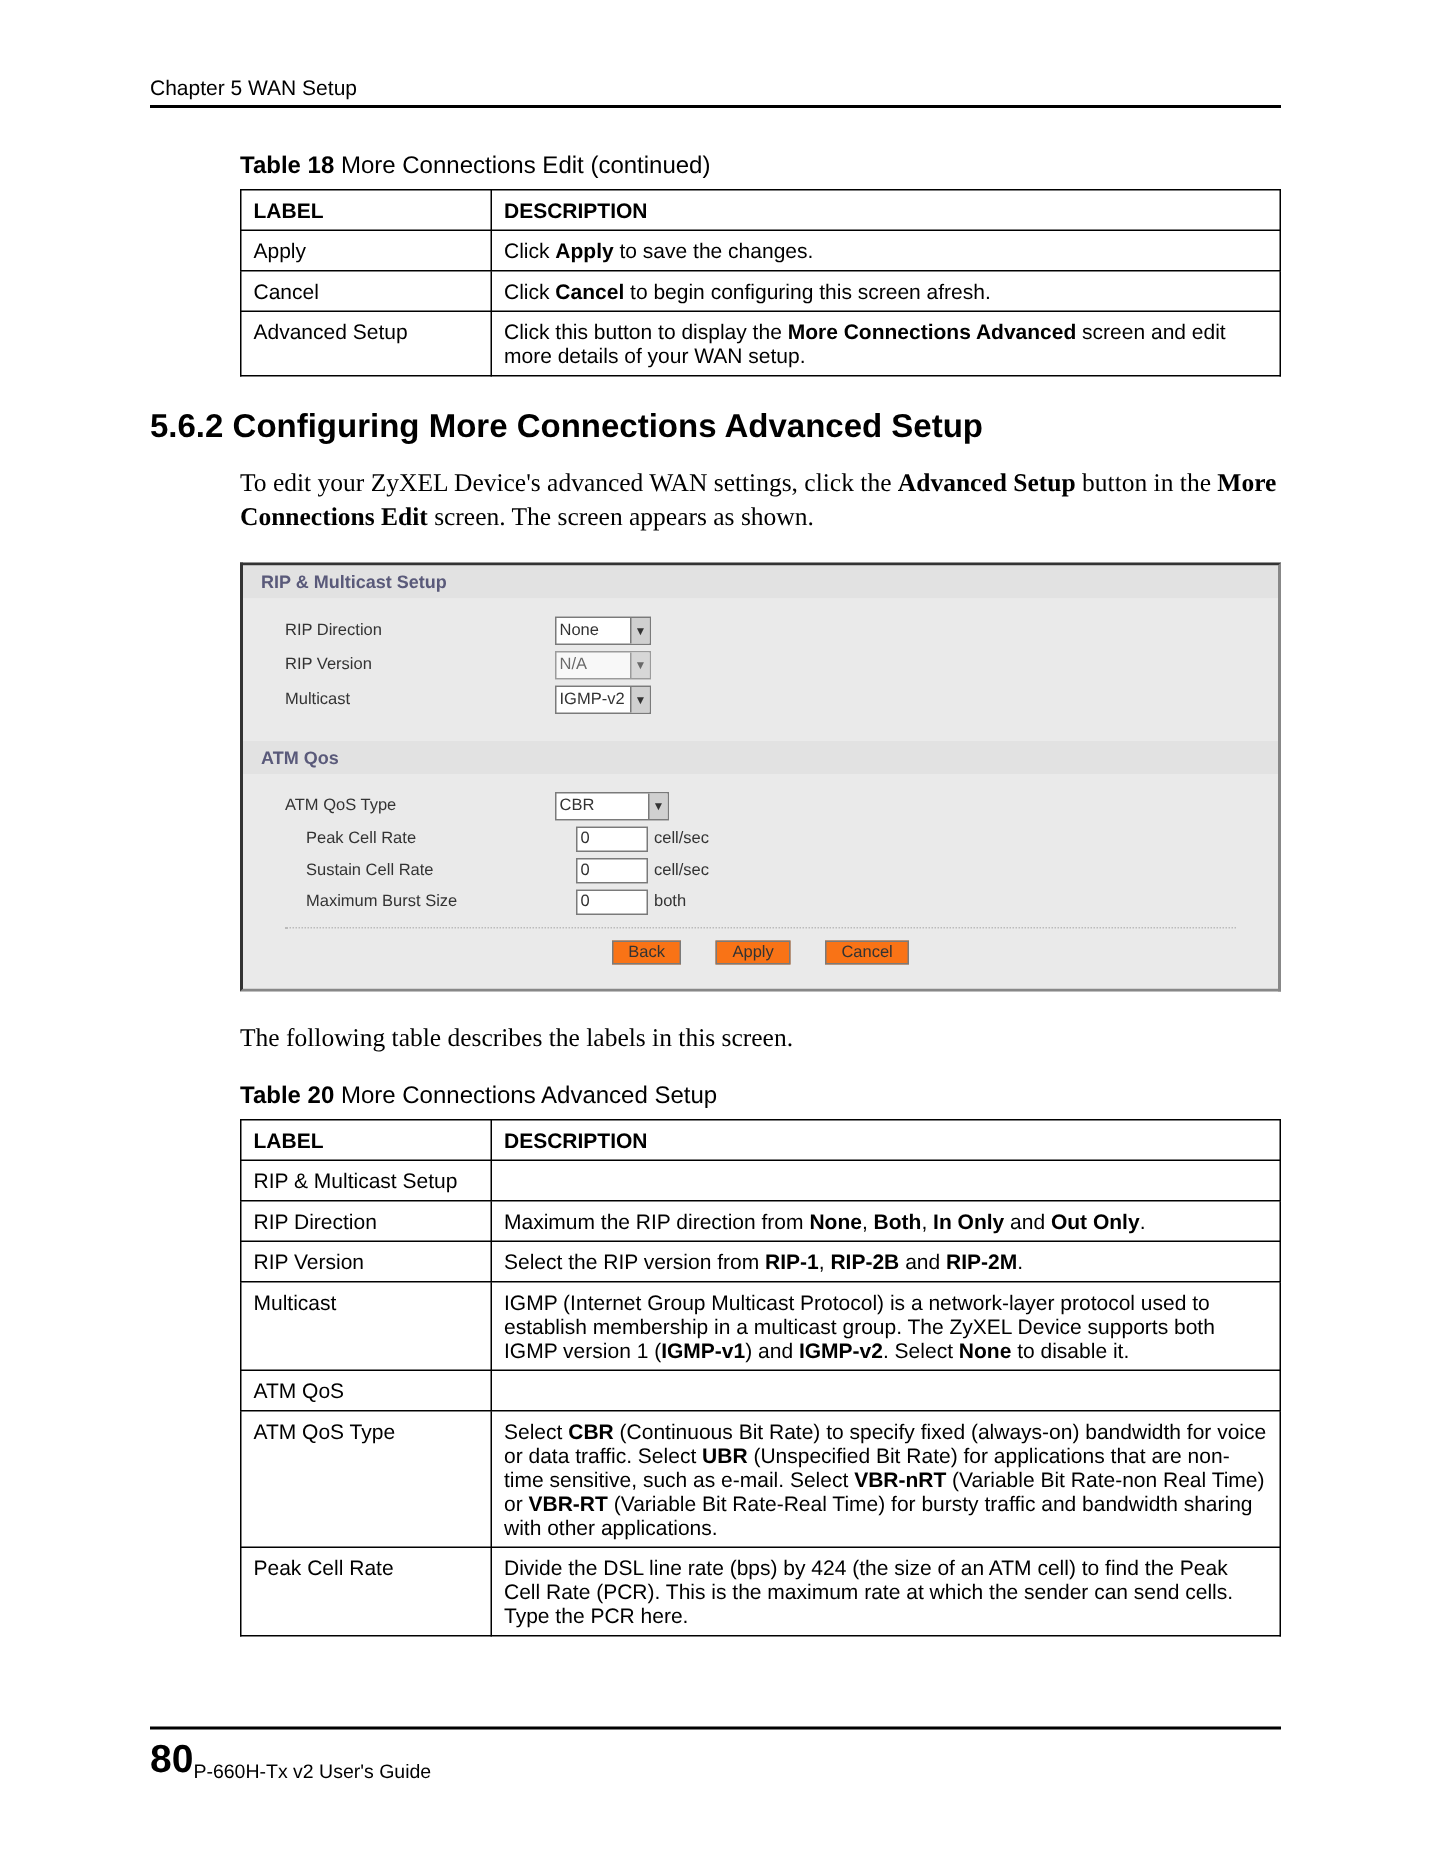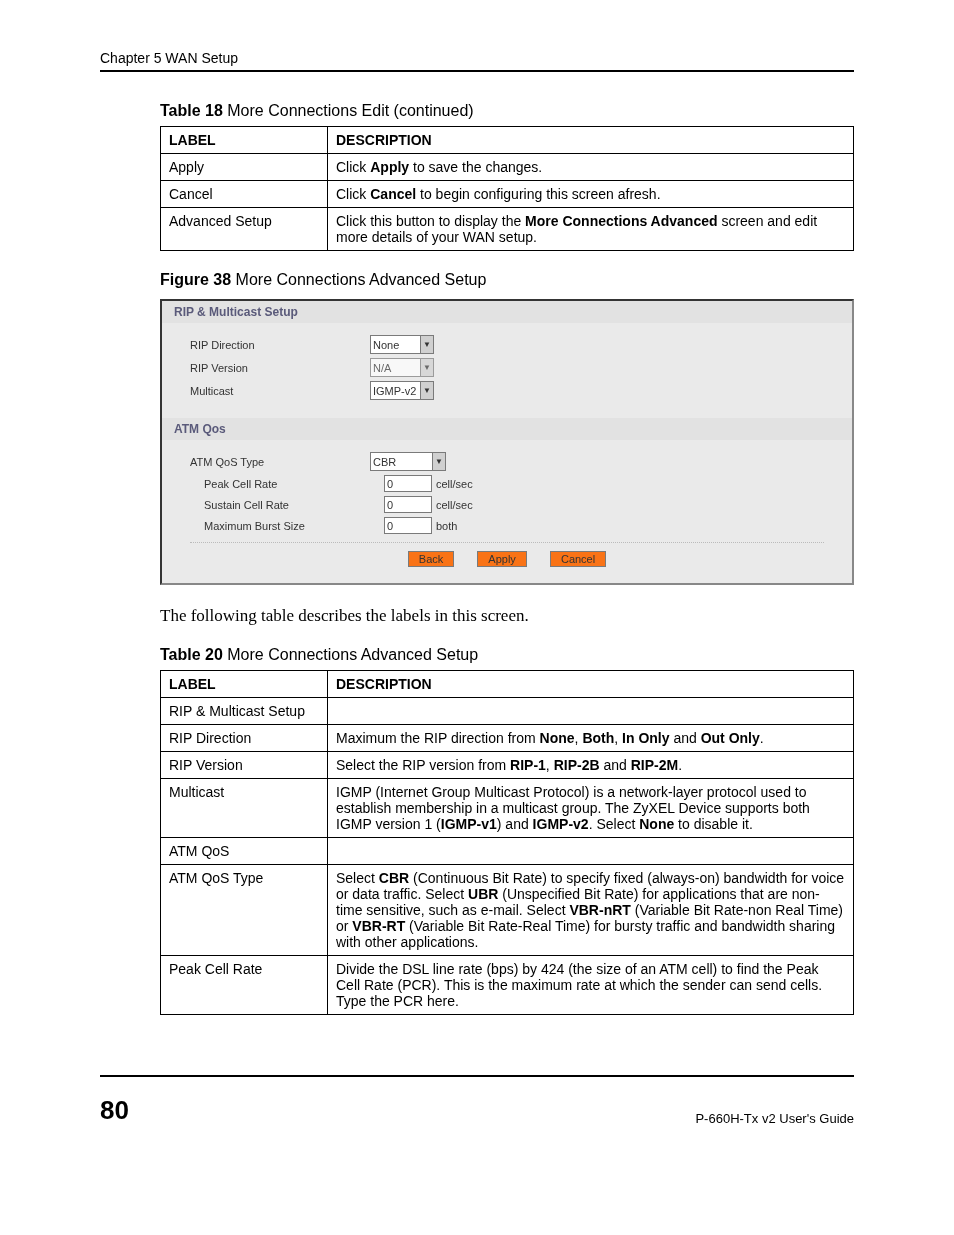--- a/index.html
+++ b/index.html
@@ -21,21 +21,21 @@
   .fp-section-bar{background:#e2e2e2;padding:4px 12px;font-weight:bold;color:#5a5a7a;font-size:12px;}
   .fp-body{background:#eaeaea;padding:8px 28px 14px 28px;}
   .fp-row{display:flex;align-items:center;margin:4px 0;}
   .fp-label{width:180px;}
   .fp-ctrl{display:flex;align-items:center;gap:4px;}
   .fp-select{font-size:11px;height:17px;border:1px solid #7a7a7a;background:#fff;padding:0 12px 0 2px;position:relative;display:inline-flex;align-items:center;min-width:48px;}
   .fp-select .arrow{position:absolute;right:0;top:0;bottom:0;width:12px;background:#d0d0d0;border-left:1px solid #7a7a7a;display:flex;align-items:center;justify-content:center;font-size:8px;}
   .fp-input{font-size:11px;height:15px;width:42px;border:1px solid #7a7a7a;background:#fff;text-align:left;padding:0 2px;display:inline-flex;align-items:center;}
   .fp-buttons{text-align:center;padding:8px 0 2px 0;border-top:1px dotted #bbb;margin-top:8px;}
   .fp-btn{display:inline-block;background:#f97316;border:1px solid #7a7a7a;font-size:11px;padding:1px 10px;margin:0 10px;}
-  .footer{display:flex;align-items:flex-end;justify-content:space-between;margin-top:60px;border-top:2px solid #000;padding-top:18px;}
+  .footer{display:flex;align-items:flex-end;justify-content:flex-start;margin-top:60px;border-top:2px solid #000;padding-top:4px;}
   .footer .pg{font-size:26px;font-weight:bold;}
   .footer .guide{font-size:13px;}
 </style>
 </head>
 <body>
 
 <div class="page">
   <div class="running-header">Chapter 5 WAN Setup</div>
   <hr class="hr-top">
 
@@ -58,26 +58,27 @@
         <td><span>Click </span><b>Cancel</b><span> to begin configuring this screen afresh.</span></td>
       </tr>
       <tr>
         <td>Advanced Setup</td>
         <td><span>Click this button to display the </span><b>More Connections Advanced</b><span> screen and edit more details of your WAN setup.</span></td>
       </tr>
     </tbody>
       </table>
   </div>
 
+  <h2 class="section">5.6.2  Configuring More Connections Advanced Setup</h2>
 
   <div class="body-indent">
+    <p class="serif">
+      <span>To edit your ZyXEL Device's advanced WAN settings, click the </span><b>Advanced Setup</b><span> button in the </span><b>More Connections Edit</b><span> screen. The screen appears as shown.</span>
+    </p>
 
-    <div class="table-caption">
-      <b>Figure 38</b><span>   More Connections Advanced Setup</span>
-    </div>
 
     <div class="figure-panel">
       <div class="fp-section-bar">RIP &amp; Multicast Setup</div>
       <div class="fp-body">
         <div class="fp-row">
           <div class="fp-label">RIP Direction</div>
           <div class="fp-ctrl">
             <div class="fp-select">
                 <span>None</span>
                 <span class="arrow">▼</span>

